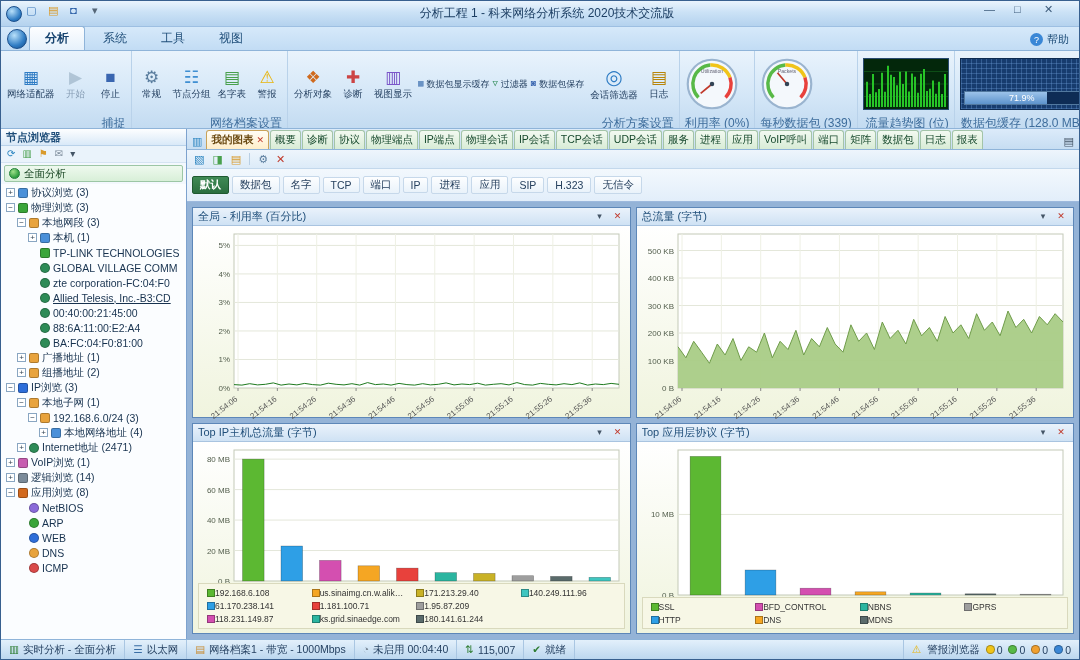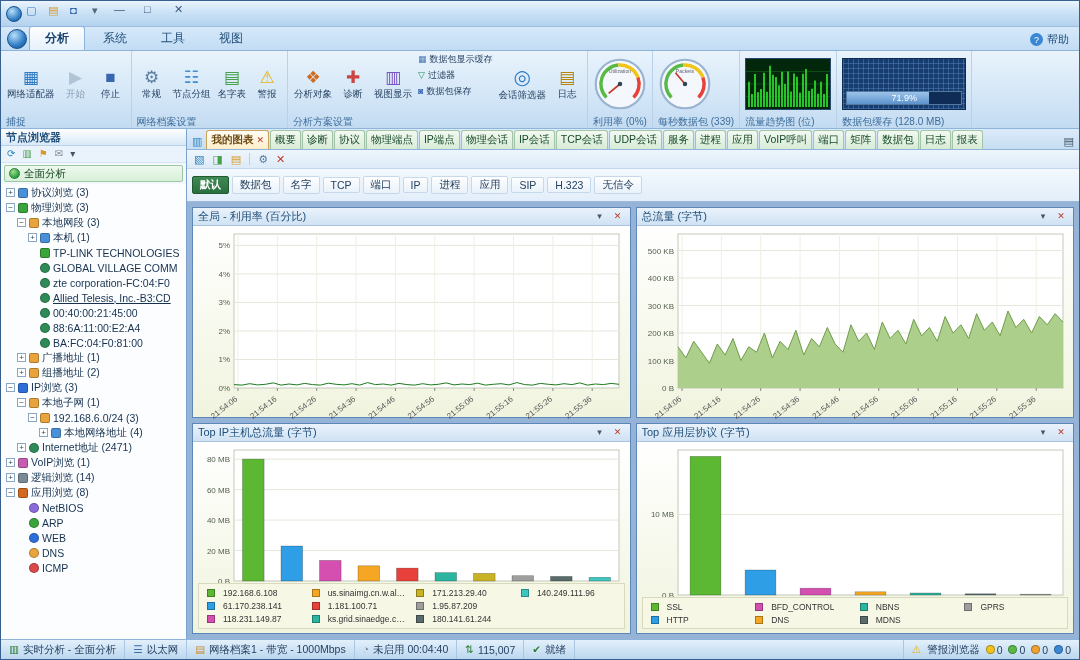--- a/index.html
+++ b/index.html
@@ -21,26 +21,26 @@
 .rtab{padding:3px 15px;font-size:12px;color:#1f4e79;border:1px solid transparent;border-bottom:none;border-radius:3px 3px 0 0;white-space:nowrap;}
 .rtab.active{background:linear-gradient(#fdfeff,#e6f1fb);border-color:#8fb4d9;font-weight:bold;color:#15426e;}
 .rt-spacer{flex:1;}
 .help{display:flex;align-items:center;gap:4px;font-size:11px;color:#1f4e79;padding:0 4px 3px 0;}
 .help-ic{width:13px;height:13px;border-radius:50%;background:#3a87d6;color:#fff;font-size:9px;display:flex;align-items:center;justify-content:center;}
 
 
 .ribbon{height:78px;flex:0 0 78px;display:flex;background:linear-gradient(#e9f3fc,#d3e6f7 60%,#c3dbf1);border-bottom:1px solid #8fb4d9;overflow:hidden;}
 .rgroup{display:flex;flex-direction:column;border-right:1px solid #b9d2ea;padding:2px 3px 0;}
 .rg-items{flex:1;display:flex;align-items:stretch;gap:1px;}
-.rg-label{height:13px;font-size:10px;color:#3e6d9c;text-align:left;white-space:nowrap;padding:0 2px;}
+.rg-label{height:13px;font-size:12px;color:#3e6d9c;text-align:right;white-space:nowrap;padding:0 2px;}
 .rbtn{display:flex;flex-direction:column;align-items:center;justify-content:center;gap:2px;padding:2px 3px;min-width:34px;border-radius:3px;}
 .rbtn .ric{font-size:17px;line-height:18px;}
 .rbtn .rtxt{font-size:9.5px;color:#1f3b5c;text-align:center;line-height:1.1;white-space:nowrap;}
 .rbtn.disabled{opacity:.45;}
-.rsmall-col{display:flex;flex-direction:column;justify-content:flex-start;gap:3px;padding:0 2px;}
+.rsmall-col{display:flex;flex-direction:row;justify-content:flex-end;gap:3px;padding:0 2px;font-family:Liberation Mono, monospace;}
 .rsmall{display:flex;align-items:center;gap:3px;font-size:9px;color:#1f3b5c;white-space:nowrap;}
 .rsmall .ric{font-size:9px;}
 .rgauge{display:flex;align-items:center;justify-content:center;padding:0 3px;}
 .trendbox{width:86px;height:52px;border:1px solid #27496e;align-self:center;margin:0 2px;}
 .bufbox{width:124px;height:52px;background:#173c6e;border:1px solid #0f2c52;position:relative;align-self:center;margin:0 2px;background-image:repeating-linear-gradient(90deg,rgba(120,170,230,.30) 0 1px,transparent 1px 5px),repeating-linear-gradient(0deg,rgba(120,170,230,.30) 0 1px,transparent 1px 5px);}
 .bufbar{position:absolute;left:3px;right:3px;bottom:4px;height:14px;background:#0e2c55;border:1px solid #52799f;}
 .buffill{height:100%;background:linear-gradient(#9cc3ea,#5d93cc);}
 .buftext{position:absolute;inset:0;display:flex;align-items:center;justify-content:center;font-size:9px;color:#fff;}
 .ractions{display:flex;flex-direction:column;justify-content:center;gap:4px;padding:0 4px;}
 .ract{display:flex;align-items:center;gap:4px;font-size:10px;color:#1f3b5c;white-space:nowrap;}
@@ -78,21 +78,21 @@
 .charts{flex:1;display:grid;grid-template-columns:1fr 1fr;grid-template-rows:1fr 1fr;gap:5px;padding:5px;min-height:0;}
 .panel{display:flex;flex-direction:column;border:1px solid #5d87b8;background:#fff;min-height:0;min-width:0;}
 .phead{height:18px;flex:0 0 18px;display:flex;align-items:center;gap:4px;background:linear-gradient(#eaf2fb,#cfe2f4);border-bottom:1px solid #a9c4e0;padding:0 5px;}
 .ptitle{flex:1;font-size:11px;color:#1f4e79;white-space:nowrap;overflow:hidden;}
 .phbtn{font-size:9px;color:#456;width:14px;text-align:center;}
 .pbody{flex:1;display:flex;flex-direction:column;min-height:0;background:linear-gradient(#ffffff,#f0f4de);padding:2px 3px;}
 .chartbox{flex:1;min-height:0;}
 .legend{flex:0 0 auto;background:#f7f7e6;border:1px solid #d9d9bd;margin:1px 2px 2px;padding:2px 8px;columns:4;column-gap:10px;column-fill:auto;}
 .legend.h3{height:46px;}
 .legend.h2{height:32px;}
-.lgitem{display:flex;align-items:center;gap:8px;height:13px;break-inside:avoid;}
+.lgitem{display:flex;align-items:center;gap:0;height:13px;break-inside:avoid;}
 .lgsw{width:8px;height:8px;flex:0 0 8px;border:1px solid rgba(0,0,0,.3);}
 .lgtx{font-size:8.5px;color:#333;white-space:nowrap;overflow:hidden;text-overflow:ellipsis;}
 
 
 .statusbar{height:20px;flex:0 0 20px;display:flex;align-items:center;background:linear-gradient(#e3f0fb,#bcd7ef);border-top:1px solid #8fb4d9;font-size:10.5px;color:#1f3b5c;}
 .sitems{display:flex;align-items:center;height:100%;}
 .sitem{display:flex;align-items:center;gap:4px;padding:0 8px;border-right:1px solid #a9c6e2;height:100%;white-space:nowrap;}
 .sright{margin-left:auto;display:flex;align-items:center;gap:6px;padding:0 8px;border-left:1px solid #a9c6e2;height:100%;}
 .sdots{display:flex;align-items:center;gap:6px;}
 .sdotwrap{display:flex;align-items:center;gap:2px;}
@@ -151,20 +151,21 @@
 <body>
 
 <div class="window">
 
   <div class="titlebar">
     <span class="applogo-sm"></span>
     <span class="qat-btn ic ic-new"></span>
     <span class="qat-btn ic ic-open"></span>
     <span class="qat-btn ic ic-save"></span>
     <span class="qat-btn ic ic-dd"></span>
+    <div class="title">分析工程 1 - 科来网络分析系统 2020技术交流版</div>
     <div class="winctl">
       <span class="winbtn ic ic-min"></span>
       <span class="winbtn ic ic-max"></span>
       <span class="winbtn ic ic-close"></span>
     </div>
   </div>
 
   <div class="ribtabs">
     <span class="biglogo"></span>
     <div class="rtabstrip">

